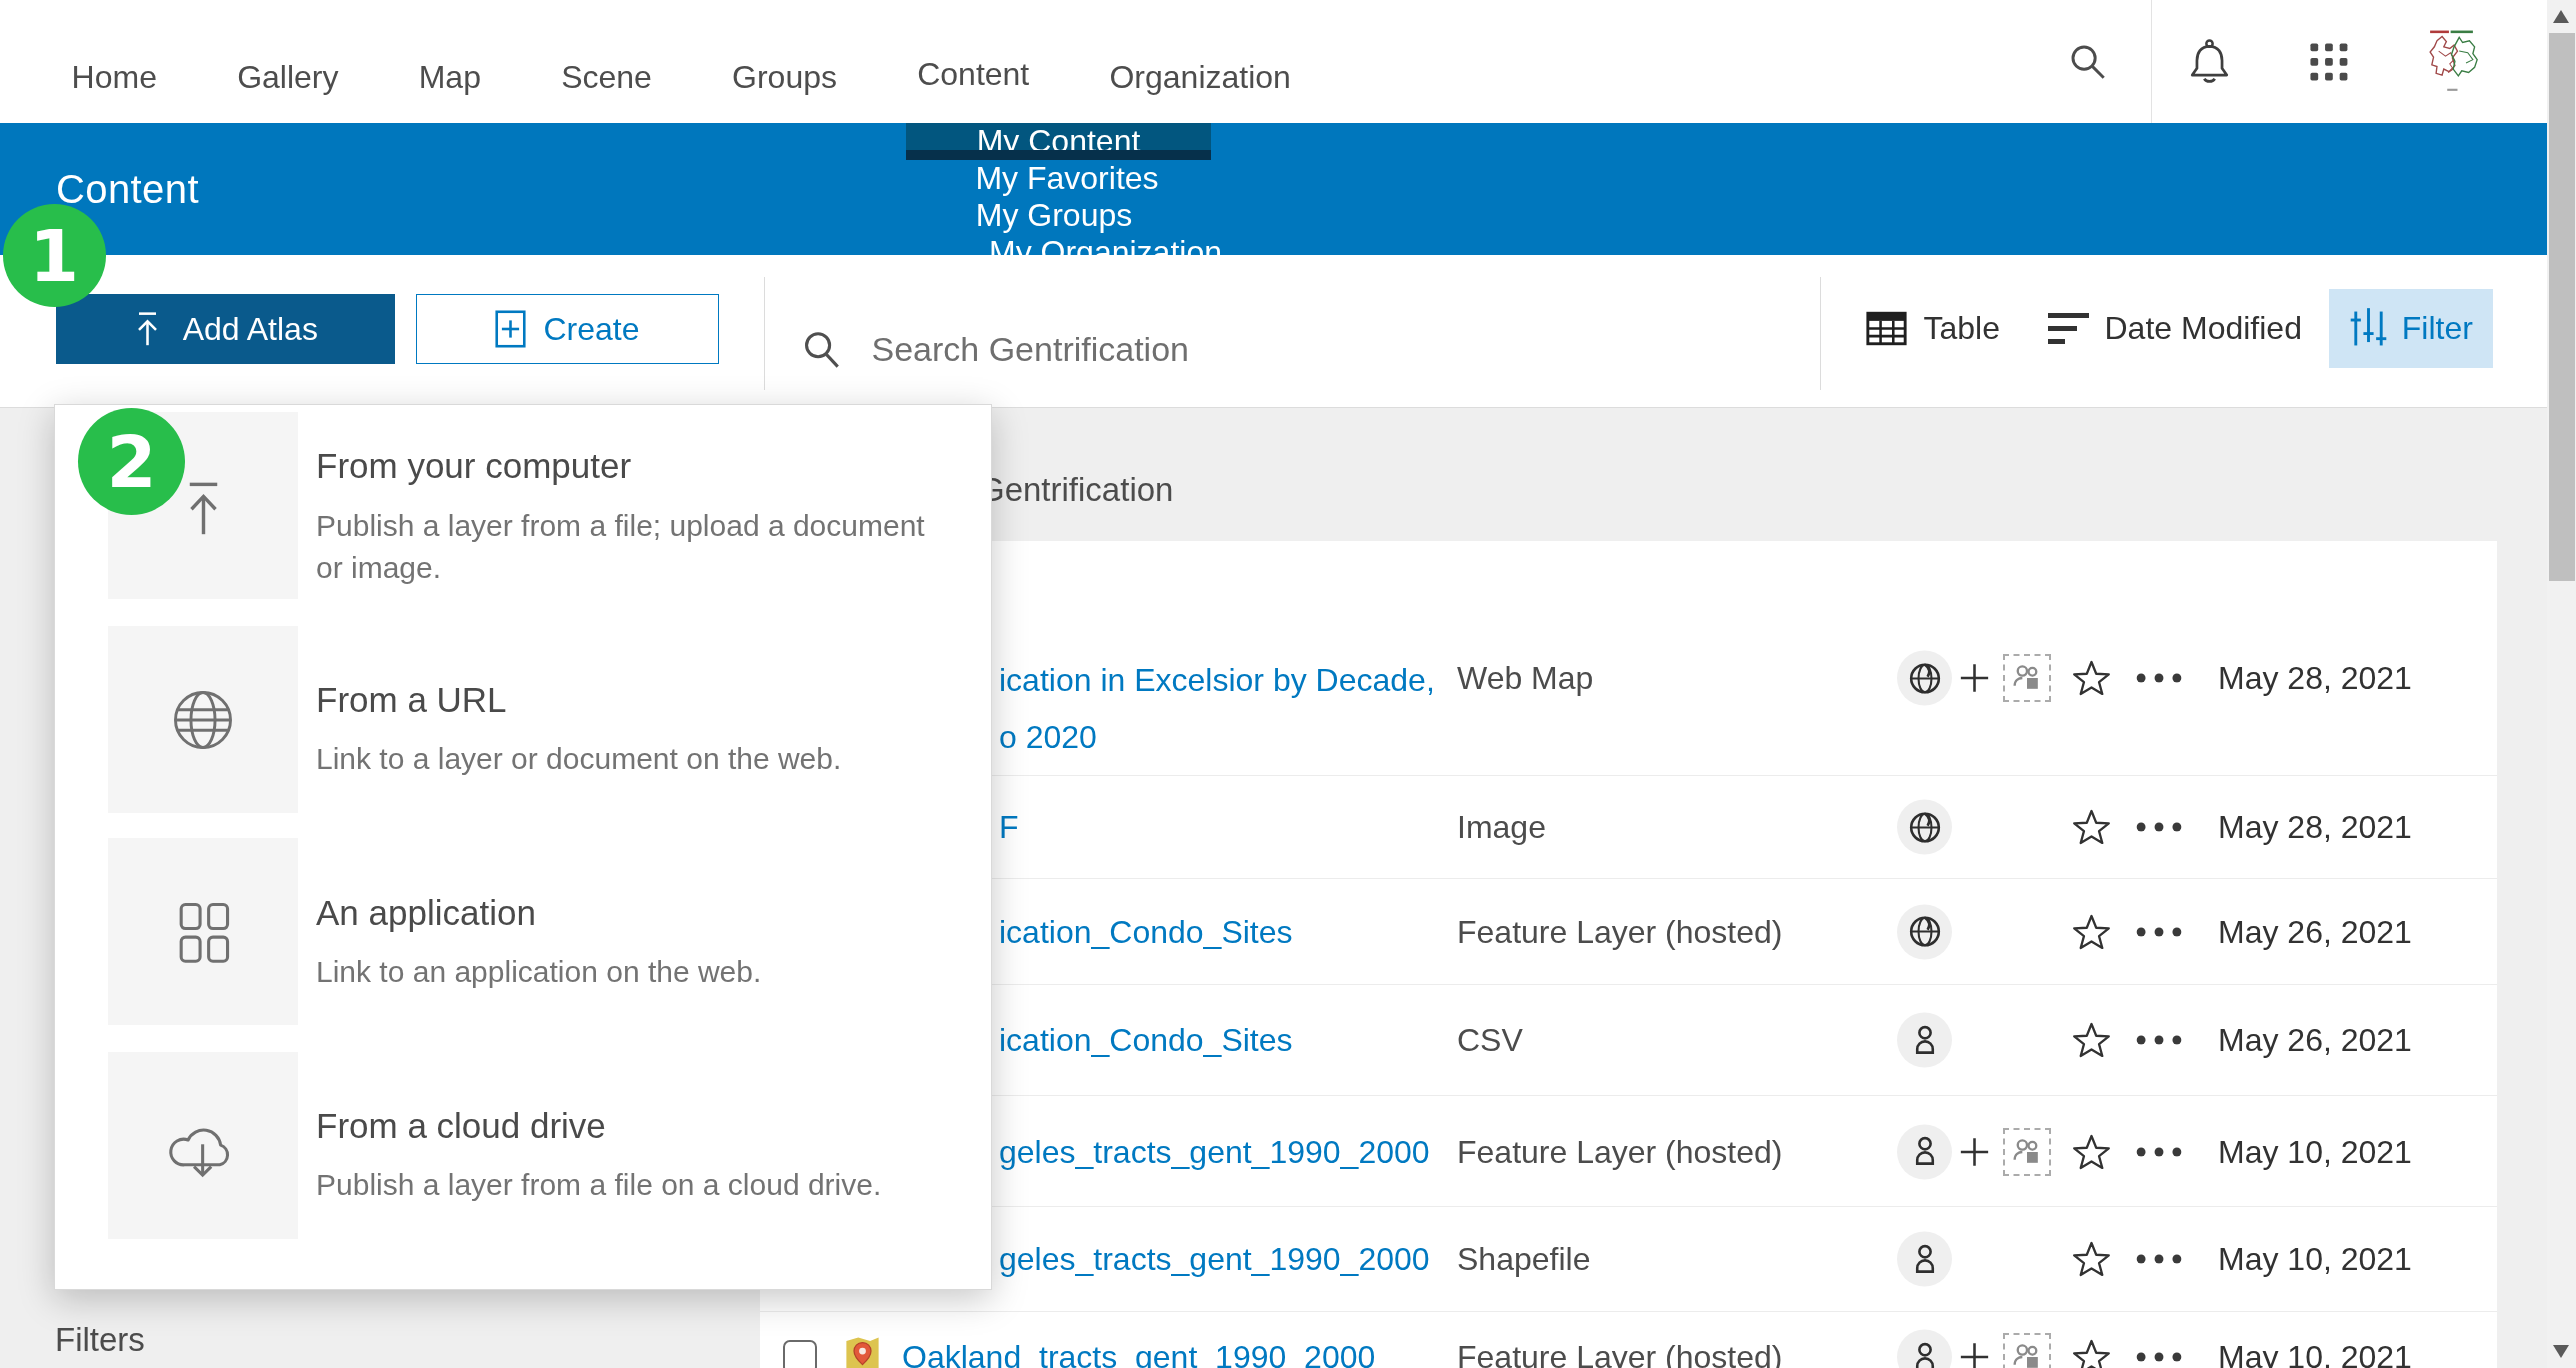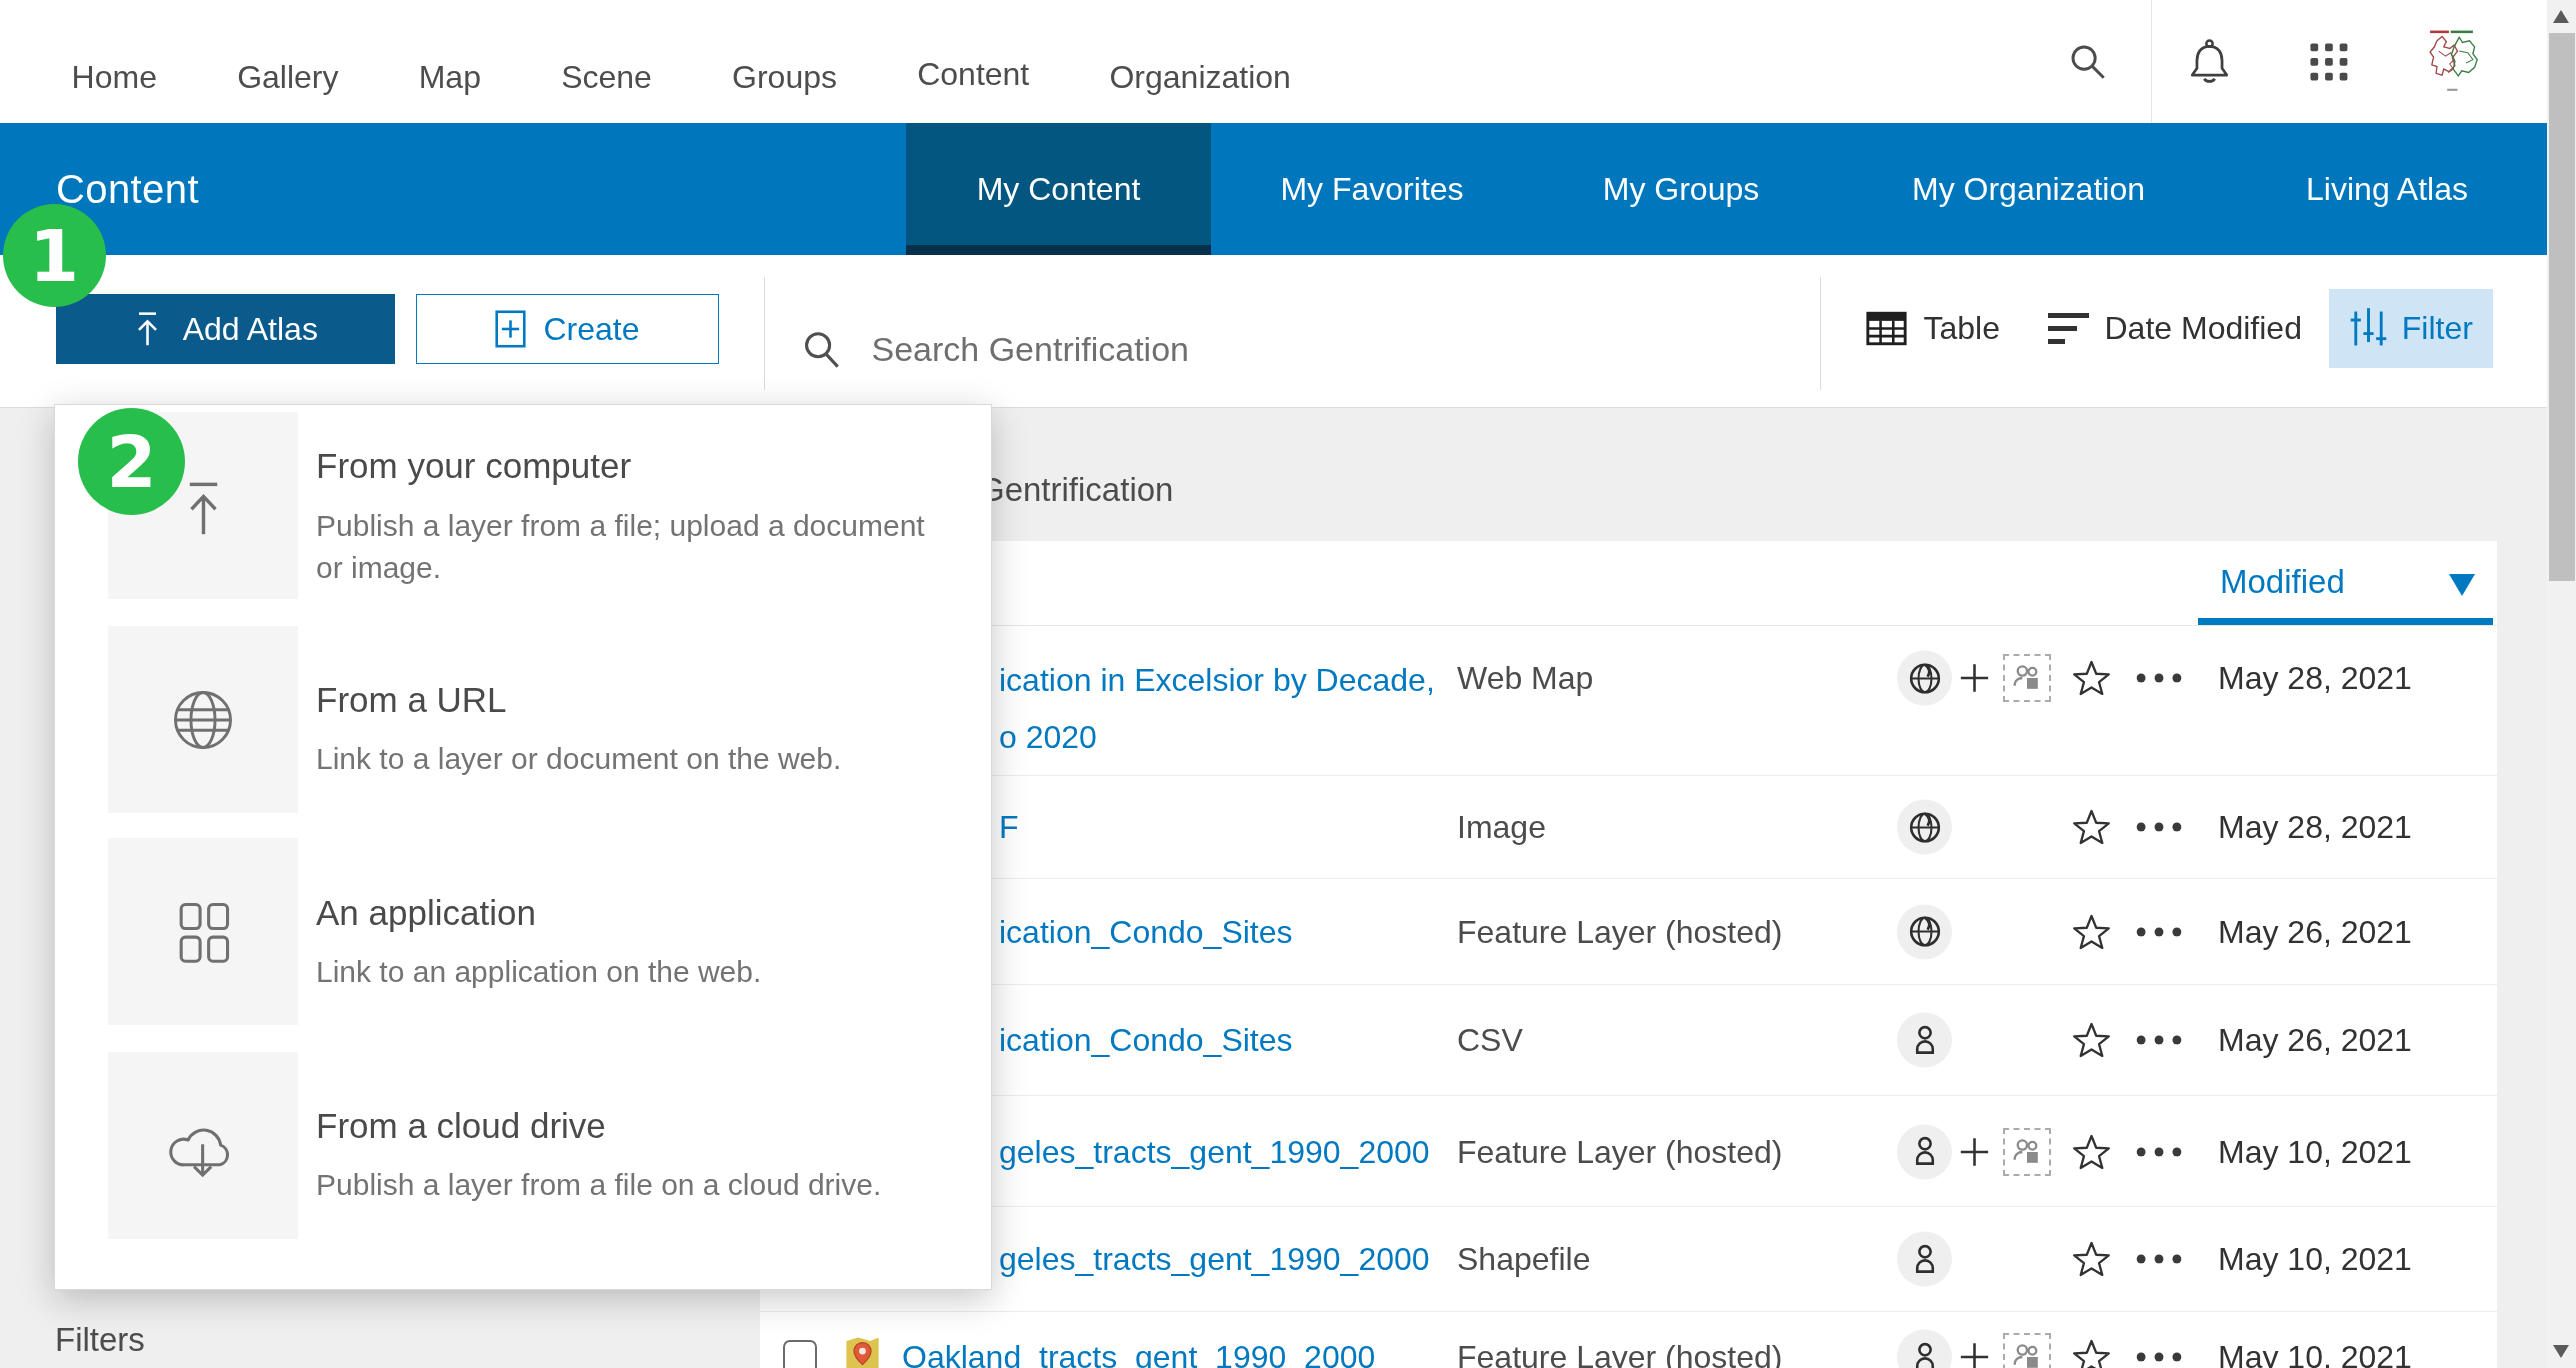--- a/index.html
+++ b/index.html
@@ -14,21 +14,21 @@
   .tn-icon{position:absolute;top:0;height:123px;display:flex;align-items:center;justify-content:center;cursor:pointer;}
   #tn-search{left:2057px;width:60px;}
   #tn-divider{position:absolute;left:2151px;top:0;width:0.9px;height:123px;background:#e3e3e3;}
   #tn-bell{left:2179px;width:60px;}
   #tn-grid{left:2298px;width:60px;}
   #tn-avatar{position:absolute;left:2418px;top:22px;width:67px;height:77px;background:#fff;cursor:pointer;overflow:hidden;}
 
   
   #bluebar{position:absolute;left:0;top:123px;width:2547px;height:132px;background:#0077bd;}
   #page-title{position:absolute;left:56px;top:0;height:132px;line-height:132px;color:#fff;font-size:40px;font-weight:400;letter-spacing:0.4px;}
-  #subtabs{position:absolute;left:906px;top:0;height:132px;display:flex;}
+  #subtabs{position:absolute;left:906px;top:0;height:132px;display:flex;flex-direction:column;}
   .subtab{height:132px;display:flex;align-items:center;justify-content:center;color:#fff;font-size:32px;cursor:pointer;position:relative;}
   .subtab.sel{background:#02567f;}
   .subtab.sel::after{content:"";position:absolute;left:0;bottom:0;width:100%;height:10.3px;background:#06304b;}
 
   
   #toolbar{position:absolute;left:0;top:255px;width:2547px;height:153px;background:#fff;border-bottom:1.7px solid #dcdcdc;box-sizing:border-box;}
   #btn-additem{position:absolute;left:56px;top:39px;width:339px;height:70px;background:#0a5a8c;color:#fff;
      display:flex;align-items:center;justify-content:center;gap:20.6px;font-size:32px;cursor:pointer;}
   #btn-create{position:absolute;left:416px;top:39px;width:303px;height:70px;background:#fff;border:1.7px solid #0079c1;
      box-sizing:border-box;color:#0079c1;display:flex;align-items:center;justify-content:center;gap:17px;font-size:32px;cursor:pointer;}
@@ -278,25 +278,20 @@
       </span>
       <span>Filter</span>
     </div>
   </div>
 
   <div id="page"></div>
   <div id="section-label">Gentrification</div>
   <div id="filters-label">Filters</div>
 
   <div id="card">
-    <div id="thead">
-      <span id="modified-h">Modified</span>
-      <span id="modified-tri"></span>
-      <span id="modified-bar"></span>
-    </div>
 
     <div class="trow r0">
       <div class="cell t-title two">
         <div>ication in Excelsior by Decade,</div>
         <div>o 2020</div>
       </div>
       <span class="cell t-type">Web Map</span>
       <span class="cell c-share">
           <svg width="38" height="38" viewBox="0 0 44 44">
             <use href="#i-globe"></use>

